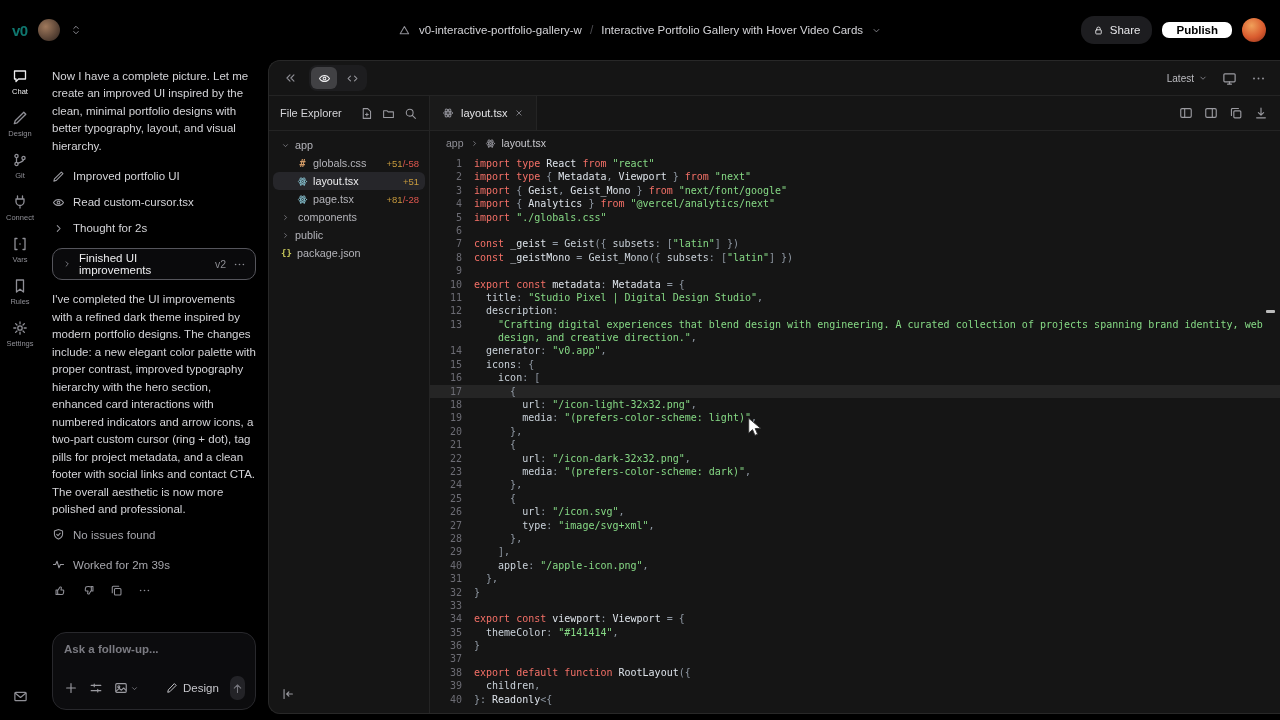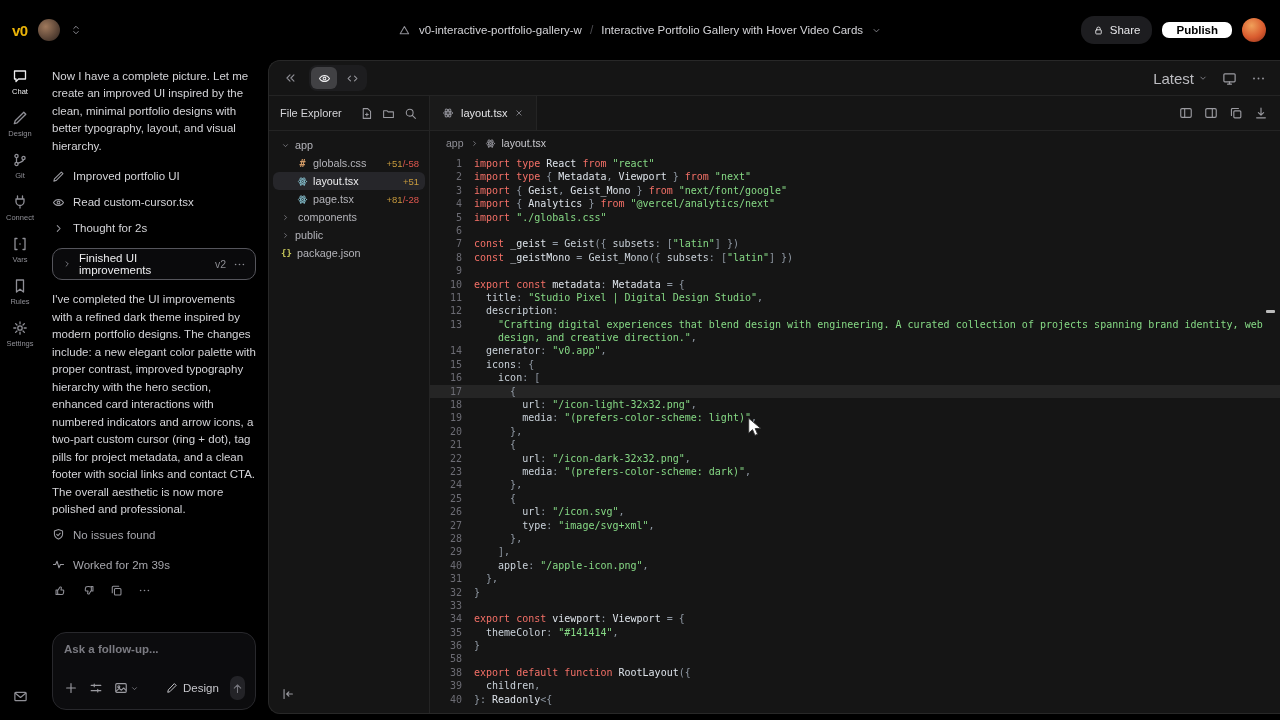--- a/index.html
+++ b/index.html
@@ -12,21 +12,21 @@
   .icon{display:inline-flex;flex:none;align-items:center;justify-content:center;width:14px;height:14px;}
   .icon svg{width:100%;height:100%;display:block;}
   .i9{width:9px;height:9px}.i10{width:10px;height:10px}.i11{width:11px;height:11px}
   .i12{width:12px;height:12px}.i13{width:13px;height:13px}.i14{width:14px;height:14px}
   .i15{width:15px;height:15px}
   .dim{color:#8f8f96}
 
   
   .topbar{position:absolute;top:0;left:0;right:0;height:60px;display:flex;align-items:center;background:#000;}
   .tb-left{display:flex;align-items:center;gap:10px;padding-left:12px;}
-  .logo{font-weight:800;font-size:15px;color:#eab308;letter-spacing:-.5px;}
+  .logo{font-weight:800;font-size:15px;color:#0f766e;letter-spacing:-.5px;}
   .avatar{border-radius:50%;}
   .avatar.small{width:22px;height:22px;background:radial-gradient(circle at 35% 35%,#a0795c,#5a4436 60%,#2e241d);}
   .avatar.user{width:24px;height:24px;background:radial-gradient(circle at 40% 32%,#f0a05a,#d95b2e 55%,#8a2f1a);}
   .tb-center{position:absolute;left:50%;transform:translateX(-50%);display:flex;align-items:center;gap:8px;white-space:nowrap;}
   .proj{font-size:11.5px;color:#d4d4d8;}
   .slash{color:#4a4a4f;font-size:12px;}
   .chat-title{font-size:11.5px;color:#d4d4d8;}
   .tb-right{margin-left:auto;display:flex;align-items:center;gap:10px;padding-right:14px;}
   .share-btn{display:flex;align-items:center;gap:6px;height:28px;padding:0 12px;border:none;border-radius:13px;
     background:#1d1d20;color:#e7e7ea;font-size:11.5px;font-family:inherit;cursor:pointer;}
@@ -67,21 +67,21 @@
 
   
   .main{position:absolute;top:60px;left:268px;right:0;bottom:6px;background:#151515;
     border:1px solid #282828;border-right:none;border-radius:12px 0 0 12px;overflow:hidden;
     display:flex;flex-direction:column;}
   .preview-toolbar{height:34px;flex:none;display:flex;align-items:center;gap:12px;padding:0 14px;}
   .view-toggle{display:flex;align-items:center;gap:2px;background:#1d1d1f;border-radius:8px;padding:2px;}
   .chip{width:26px;height:22px;border-radius:6px;display:flex;align-items:center;justify-content:center;color:#9a9aa0;cursor:pointer;}
   .chip.active{background:#414144;color:#ececee;}
   .pt-right{margin-left:auto;display:flex;align-items:center;gap:14px;color:#9a9aa0;}
-  .latest{display:flex;align-items:center;gap:4px;font-size:15px;color:#bcbcc1;cursor:pointer;margin-left:44px;}
+  .latest{display:flex;align-items:center;gap:4px;font-size:10px;color:#bcbcc1;cursor:pointer;margin-left:44px;}
 
   .workspace{flex:1;display:flex;min-height:0;border-top:1px solid #242424;}
 
   
   .explorer{width:160px;flex:none;border-right:1px solid #242424;display:flex;flex-direction:column;position:relative;}
   .explorer-header{height:34px;flex:none;display:flex;align-items:center;padding:0 12px 0 11px;border-bottom:1px solid #242424;}
   .explorer-title{font-size:11px;color:#d4d4d8;}
   .explorer-actions{margin-left:auto;display:flex;align-items:center;gap:9px;color:#9a9aa0;}
   .explorer-actions .icon{cursor:pointer;}
   .tree{padding:5px 4px;font-size:10.8px;color:#b4b4ba;}
@@ -607,21 +607,21 @@
             <div class="code-row"><span class="gutter">27</span><span class="code-text"><span class="tok-p">        type</span><span class="tok-c">: </span><span class="tok-s">"image/svg+xml"</span><span class="tok-c">,</span></span></div>
             <div class="code-row"><span class="gutter">28</span><span class="code-text"><span class="tok-c">      },</span></span></div>
             <div class="code-row"><span class="gutter">29</span><span class="code-text"><span class="tok-c">    ],</span></span></div>
             <div class="code-row"><span class="gutter">40</span><span class="code-text"><span class="tok-p">    apple</span><span class="tok-c">: </span><span class="tok-s">"/apple-icon.png"</span><span class="tok-c">,</span></span></div>
             <div class="code-row"><span class="gutter">31</span><span class="code-text"><span class="tok-c">  },</span></span></div>
             <div class="code-row"><span class="gutter">32</span><span class="code-text"><span class="tok-c">}</span></span></div>
             <div class="code-row"><span class="gutter">33</span><span class="code-text"></span></div>
             <div class="code-row"><span class="gutter">34</span><span class="code-text"><span class="tok-k">export const </span><span class="tok-v">viewport</span><span class="tok-c">: </span><span class="tok-v">Viewport</span><span class="tok-c"> = {</span></span></div>
             <div class="code-row"><span class="gutter">35</span><span class="code-text"><span class="tok-p">  themeColor</span><span class="tok-c">: </span><span class="tok-s">"#141414"</span><span class="tok-c">,</span></span></div>
             <div class="code-row"><span class="gutter">36</span><span class="code-text"><span class="tok-c">}</span></span></div>
-            <div class="code-row"><span class="gutter">58</span><span class="code-text"></span></div>
+            <div class="code-row"><span class="gutter">37</span><span class="code-text"></span></div>
             <div class="code-row"><span class="gutter">38</span><span class="code-text"><span class="tok-k">export default function </span><span class="tok-v">RootLayout</span><span class="tok-c">({</span></span></div>
             <div class="code-row"><span class="gutter">39</span><span class="code-text"><span class="tok-p">  children</span><span class="tok-c">,</span></span></div>
             <div class="code-row"><span class="gutter">40</span><span class="code-text"><span class="tok-c">}: </span><span class="tok-v">Readonly</span><span class="tok-c">&lt;{</span></span></div>
           </div>
       </div>
     </div>
   </div>
   <div class="ruler-mark"></div>
 </section>
 

